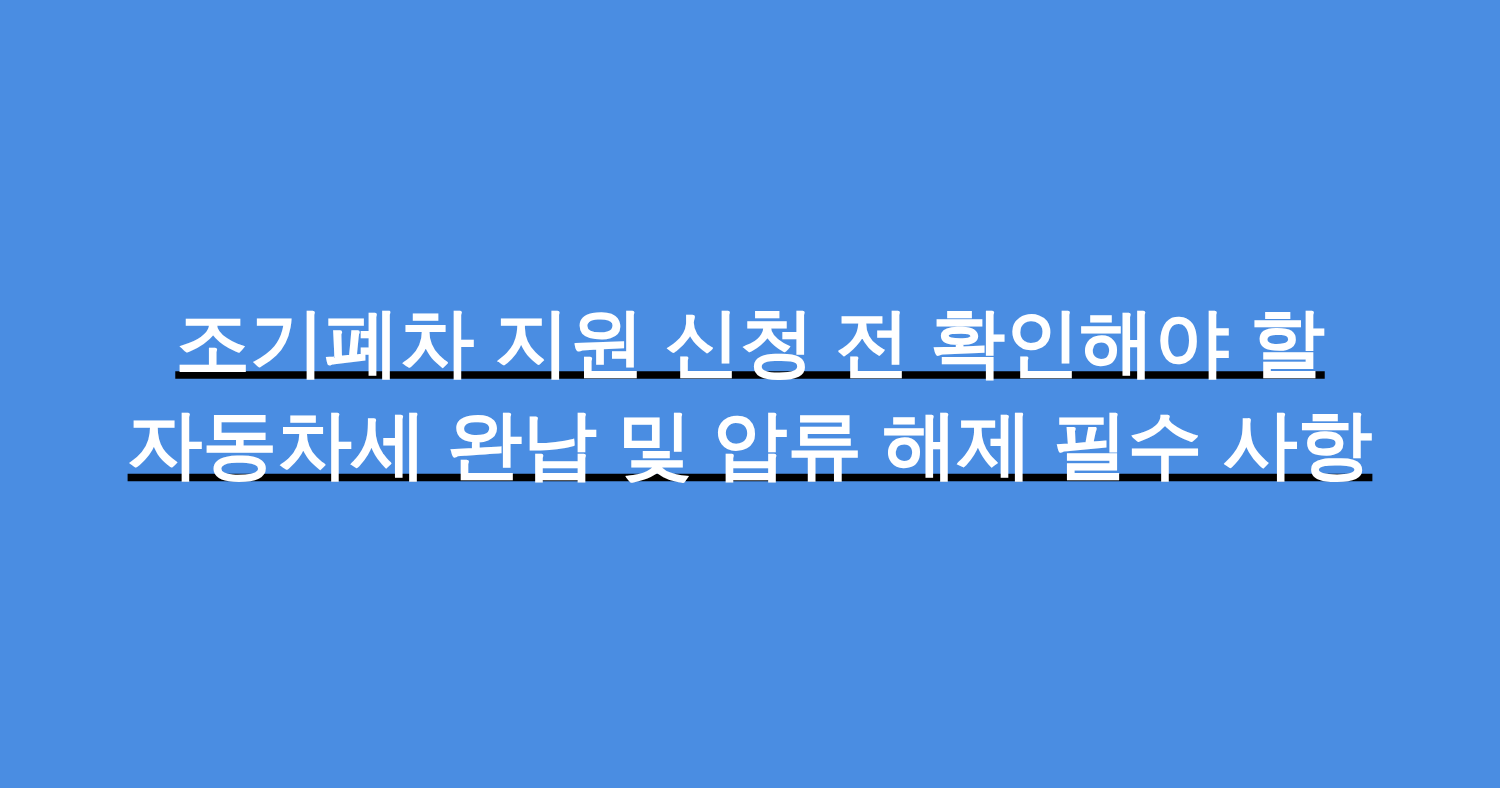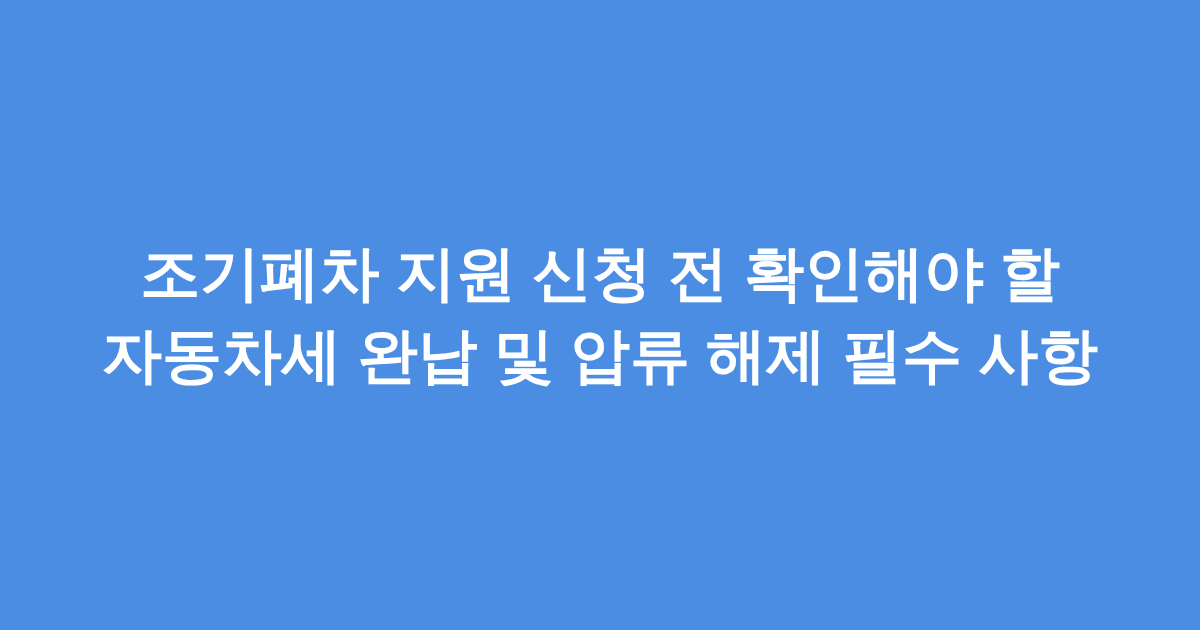--- a/index.html
+++ b/index.html
@@ -29,20 +29,21 @@
     padding: 0 70px;
   }
 
   .og-card__inner {
     width: 100%;
     max-width: 1060px;
     display: flex;
     flex-direction: column;
     align-items: center;
     justify-content: center;
+    text-decoration: underline;
   }
 
   .og-card__headline {
     margin: 0;
     padding: 0;
     width: 100%;
     text-align: center;
     color: #ffffff;
     font-family: "Liberation Sans", "DejaVu Sans", sans-serif;
     font-size: 60px;

